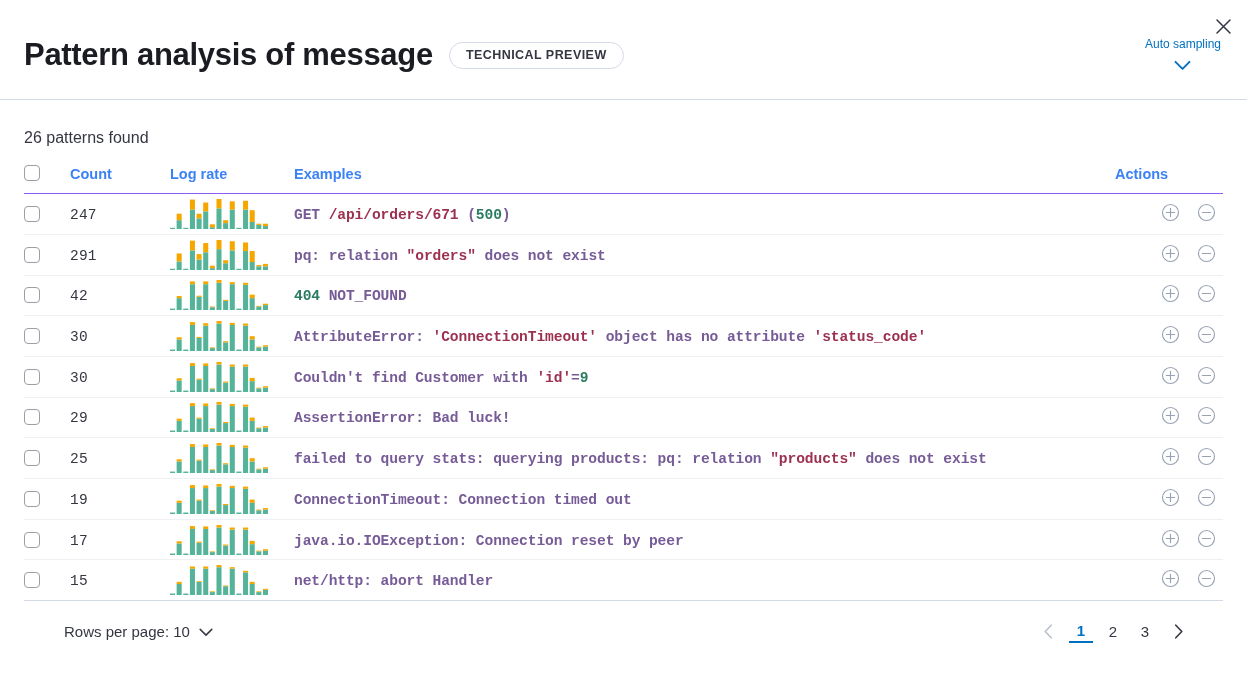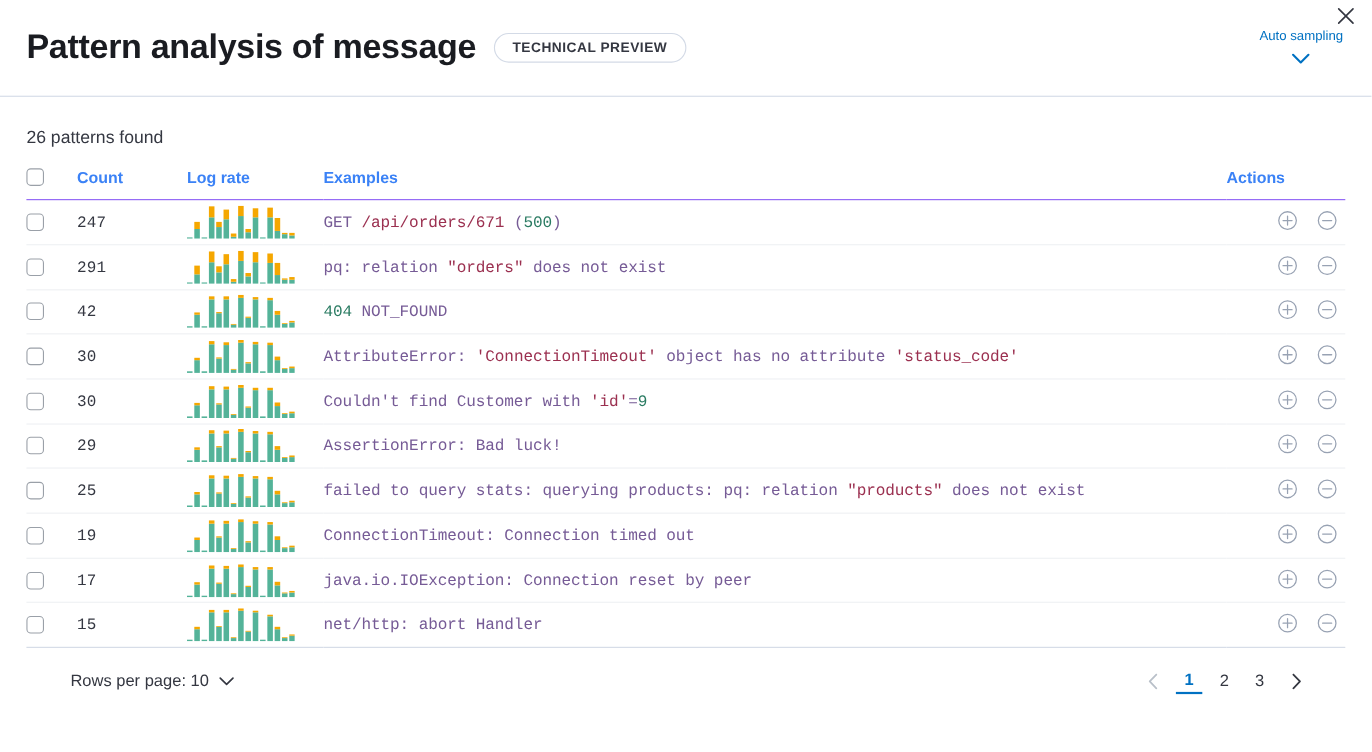--- a/index.html
+++ b/index.html
@@ -14,20 +14,21 @@
   .flyout { position: relative; width: 1247px; height: 684px; background: #fff; }
 
   
   .header {
     position: relative;
     height: 88px;
     border-bottom: 1px solid #d3dae6;
     display: flex;
     align-items: center;
     padding: 12px 24px;
+    margin-top: 12px;
   }
   .title-wrap { display: flex; align-items: center; gap: 16px; }
   .page-title {
     font-size: 31px;
     font-weight: 700;
     letter-spacing: -0.3px;
     color: #1a1c21;
     line-height: 1.1;
     white-space: nowrap;
   }
@@ -126,20 +127,21 @@
   
   .spark { display: block; }
 
   
   .ex {
     font-family: "Liberation Mono", monospace;
     font-size: 14.6px;
     color: #765b96;
     white-space: nowrap;
     letter-spacing: -0.1px;
+    font-weight: bold;
   }
   .ex .s { color: #9b3050; }   
   .ex .n { color: #2a7b62; }   
 
   
   .actions {
     display: flex;
     align-items: center;
     justify-content: flex-end;
     gap: 14px;

